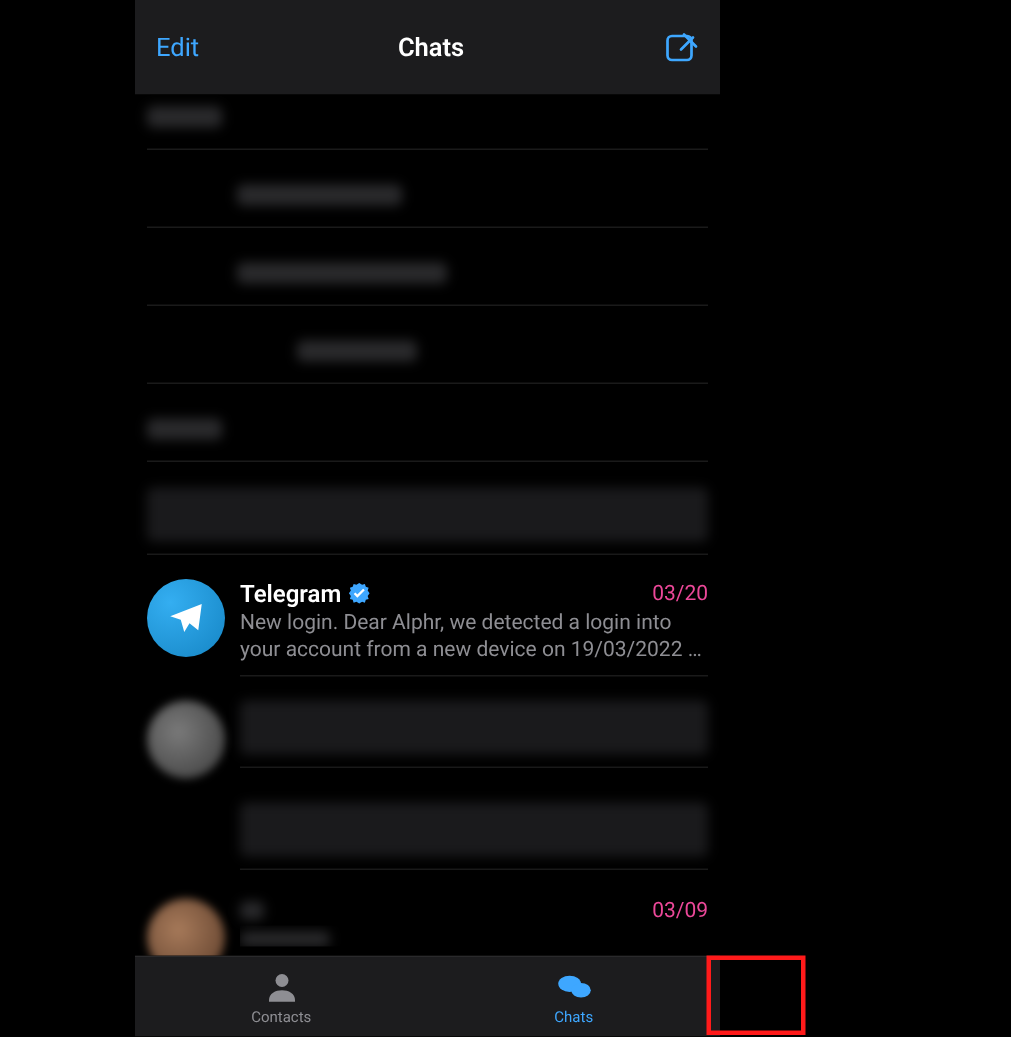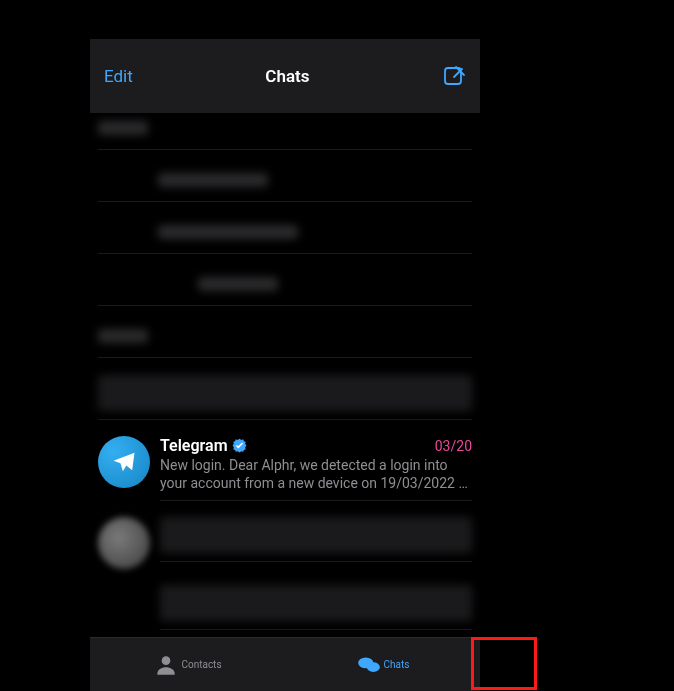--- a/index.html
+++ b/index.html
@@ -16,26 +16,25 @@
     left: 90px;
     top: 0;
     width: 390px;
     height: 691px;
     background: #000;
     display: flex;
     flex-direction: column;
   }
   .header {
     background: #1c1c1e;
-    height: 74px;
+    height: 63px;
     display: flex;
     align-items: center;
     justify-content: space-between;
     padding: 0 14px;
-    margin-top: 39px;
   }
   .edit-btn {
     color: #3ea7ff;
     font-size: 17px;
     cursor: pointer;
   }
   .title {
     color: #fff;
     font-size: 17px;
     font-weight: 600;
@@ -130,21 +129,21 @@
   }
   .tabbar {
     background: #1c1c1e;
     height: 54px;
     display: flex;
     border-top: 0.5px solid #2a2a2c;
   }
   .tab {
     flex: 1;
     display: flex;
-    flex-direction: row;
+    flex-direction: column;
     align-items: center;
     justify-content: center;
     gap: 2px;
     color: #8e8e93;
     cursor: pointer;
     position: relative;
   }
   .tab.active { color: #3ea7ff; }
   .tab-label { font-size: 10px; }
   .tab svg { width: 26px; height: 26px; }
@@ -234,20 +233,34 @@
         </div>
     </div>
 
     <div class="chat-row">
       <div style="width:52px;margin-right:10px"></div>
       <div class="row-body">
           <div class="blur-block"></div>
         </div>
     </div>
 
+    <div class="chat-row">
+      <div class="avatar brown"></div>
+      <div class="row-body">
+        <div class="row-top">
+          <div class="name">
+              <div class="blur-name" style="margin:0;width:16px;height:12px"></div>
+            </div>
+          <div class="date">03/09</div>
+        </div>
+        <div class="preview">
+            <div class="blur-name" style="margin:4px 0 0 0;width:60px;height:10px"></div>
+          </div>
+      </div>
+    </div>
 
   </div>
 
   <div class="tabbar">
     <div class="tab">
       <svg viewBox="0 0 24 24" fill="currentColor">
         <circle cx="12" cy="8" r="4"></circle>
           <path d="M4 20c0-4 4-6 8-6s8 2 8 6v1H4z"></path>
       </svg>
       <span class="tab-label">Contacts</span>

